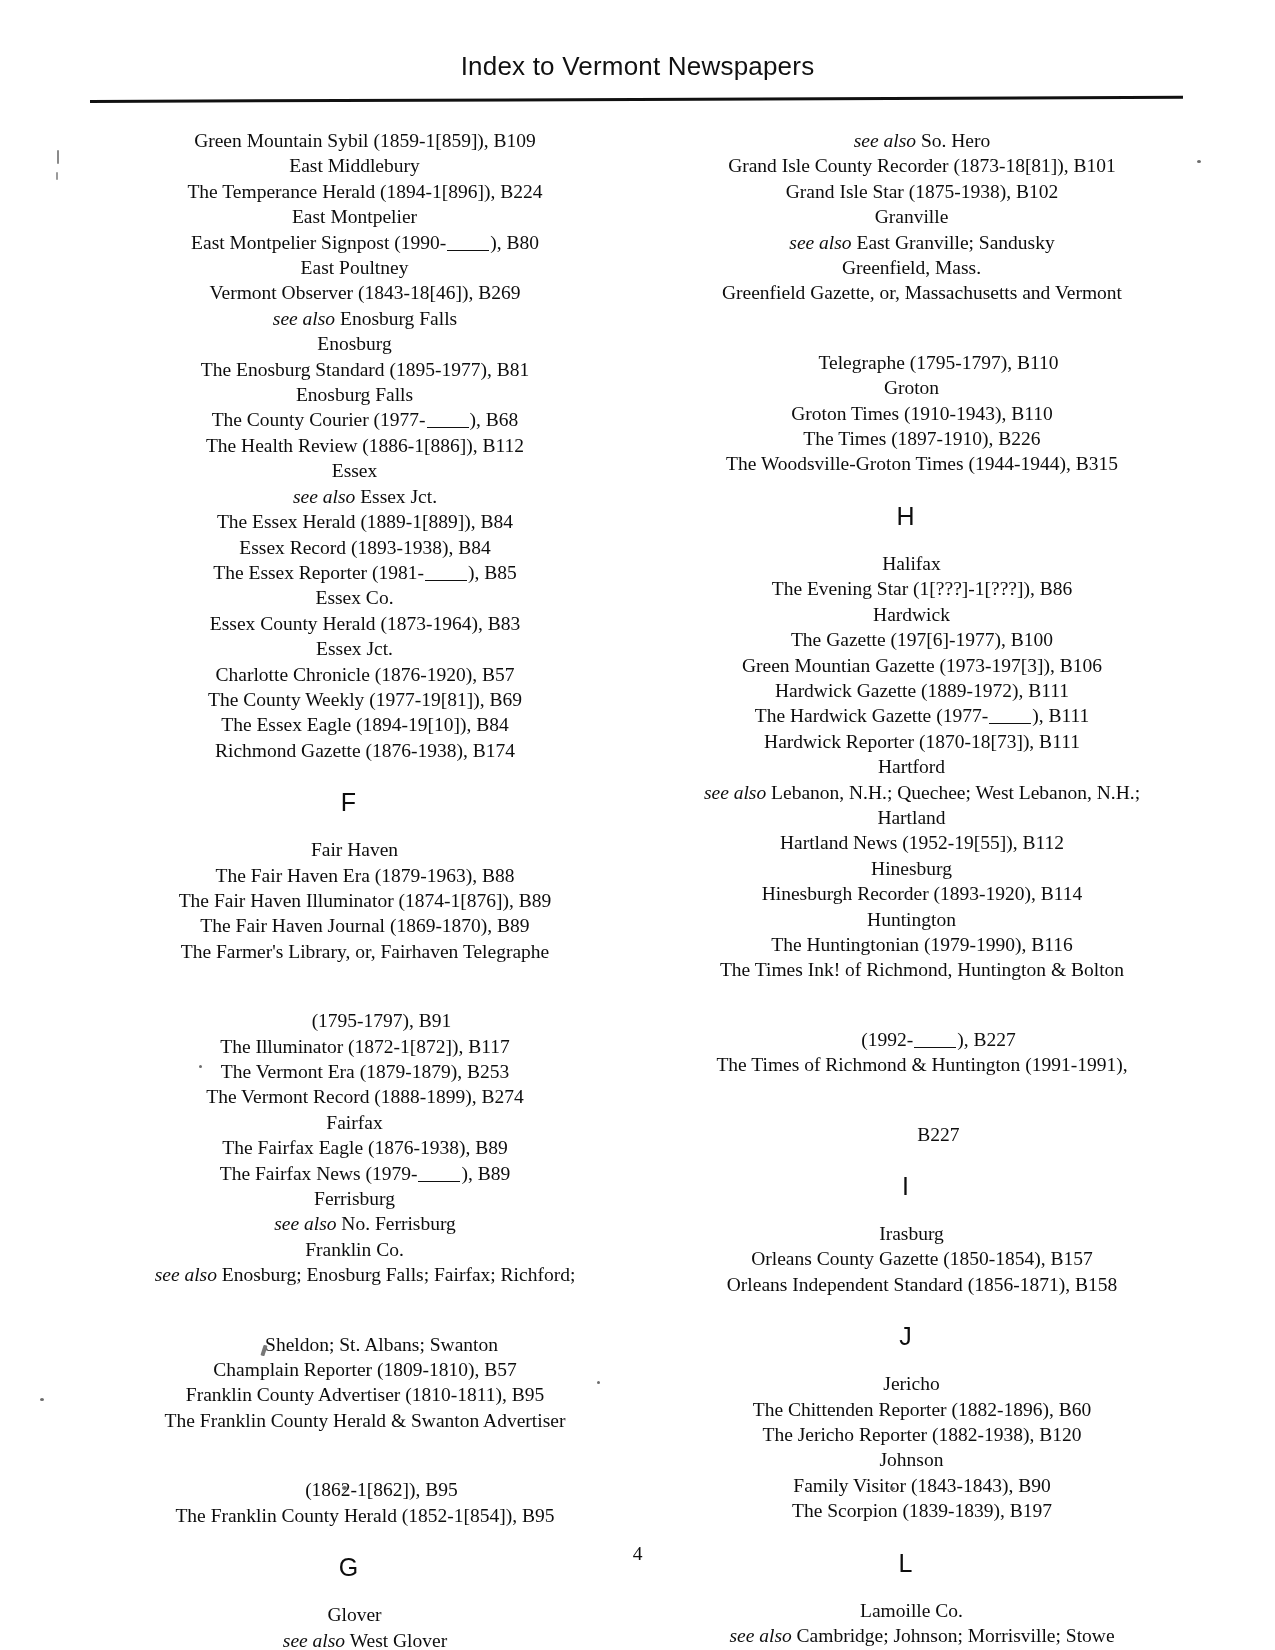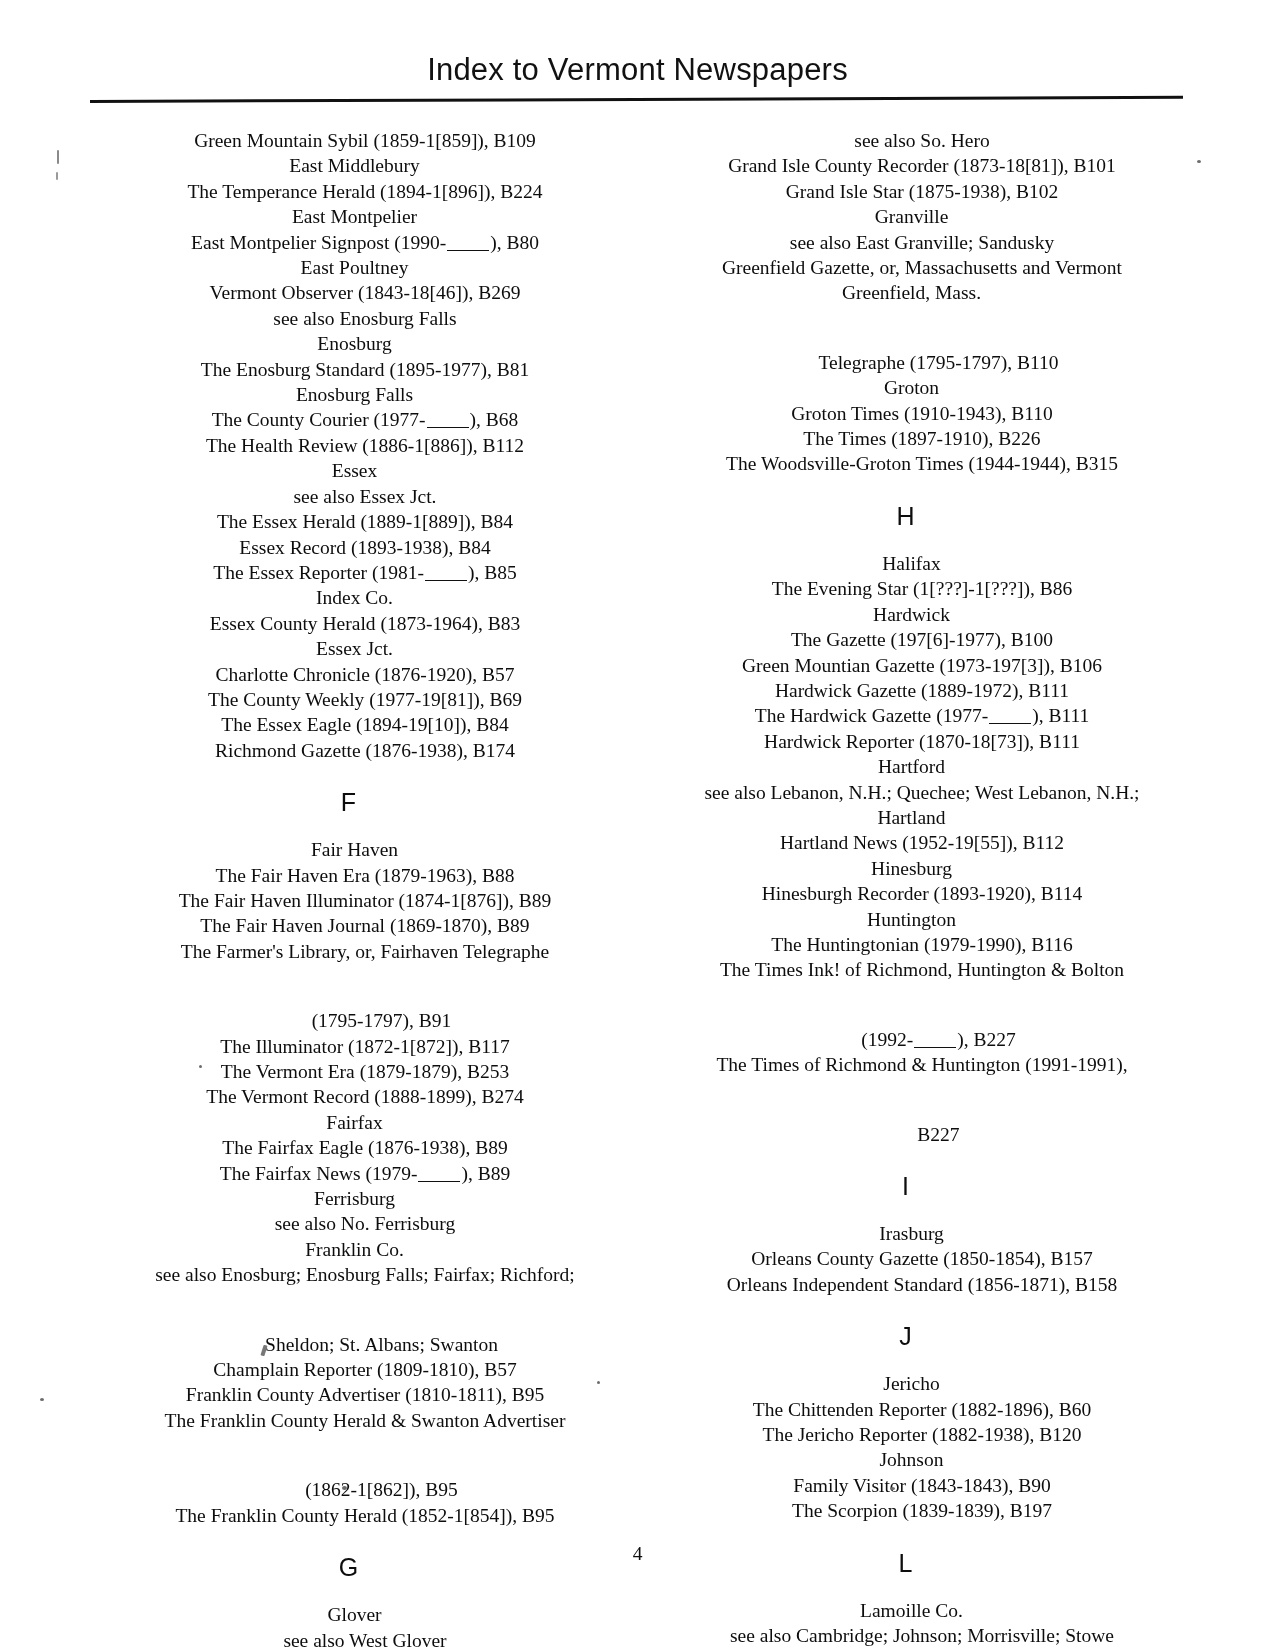--- a/index.html
+++ b/index.html
@@ -21,21 +21,21 @@
   
   .page-header {
     position: absolute;
     top: 52px;
     left: 0;
     width: 1275px;
     text-align: center;
   }
   .page-header .title {
     font-family: "Liberation Sans", "DejaVu Sans", sans-serif;
-    font-size: 31px;
+    font-size: 26px;
     font-weight: 400;
     letter-spacing: 0.2px;
     color: #111;
     display: inline-block;
     line-height: 1.15;
   }
   .header-rule {
     position: absolute;
     top: 100px;
     left: 90px;
@@ -63,21 +63,21 @@
   .col-left  { width: 505px; margin-left: 96px; }
   .col-right { width: 575px; margin-left: 17px; }
 
   .entry { white-space: pre-wrap; }
 
   
   .lvl0 { margin-left: 12px;  }    
   .lvl1 { margin-left: 33px; }    
   .lvl2 { margin-left: 66px; margin-top: 44px; }    
 
-  .see-also { }
+  .see-also { font-style: italic; }
 
   
   .letter {
     font-family: "Liberation Sans", "DejaVu Sans", sans-serif;
     font-size: 25px;
     font-weight: 400;
     line-height: 1;
     margin-top: 27px;
     margin-bottom: 22px;
   }
@@ -136,21 +136,21 @@
         <div class="entry lvl0"><span>Enosburg</span></div>
         <div class="entry lvl1"><span>The Enosburg Standard (1895-1977), B81</span></div>
         <div class="entry lvl0"><span>Enosburg Falls</span></div>
         <div class="entry lvl1"><span>The County Courier (1977-</span><span class="blank"></span><span>), B68</span></div>
         <div class="entry lvl1"><span>The Health Review (1886-1[886]), B112</span></div>
         <div class="entry lvl0"><span>Essex</span></div>
         <div class="entry lvl1"><span class="see-also">see also</span><span> Essex Jct.</span></div>
         <div class="entry lvl1"><span>The Essex Herald (1889-1[889]), B84</span></div>
         <div class="entry lvl1"><span>Essex Record (1893-1938), B84</span></div>
         <div class="entry lvl1"><span>The Essex Reporter (1981-</span><span class="blank"></span><span>), B85</span></div>
-        <div class="entry lvl0"><span>Index Co.</span></div>
+        <div class="entry lvl0"><span>Essex Co.</span></div>
         <div class="entry lvl1"><span>Essex County Herald (1873-1964), B83</span></div>
         <div class="entry lvl0"><span>Essex Jct.</span></div>
         <div class="entry lvl1"><span>Charlotte Chronicle (1876-1920), B57</span></div>
         <div class="entry lvl1"><span>The County Weekly (1977-19[81]), B69</span></div>
         <div class="entry lvl1"><span>The Essex Eagle (1894-19[10]), B84</span></div>
         <div class="entry lvl1"><span>Richmond Gazette (1876-1938), B174</span></div>
         <div class="letter">F</div>
         <div class="entry lvl0"><span>Fair Haven</span></div>
         <div class="entry lvl1"><span>The Fair Haven Era (1879-1963), B88</span></div>
         <div class="entry lvl1"><span>The Fair Haven Illuminator (1874-1[876]), B89</span></div>
@@ -177,22 +177,22 @@
         <div class="entry lvl0"><span>Glover</span></div>
         <div class="entry lvl1"><span class="see-also">see also</span><span> West Glover</span></div>
         <div class="entry lvl0"><span>Grand Isle Co.</span></div>
       </div>
     <div class="col col-right" id="col-right">
         <div class="entry lvl1"><span class="see-also">see also</span><span> So. Hero</span></div>
         <div class="entry lvl1"><span>Grand Isle County Recorder (1873-18[81]), B101</span></div>
         <div class="entry lvl1"><span>Grand Isle Star (1875-1938), B102</span></div>
         <div class="entry lvl0"><span>Granville</span></div>
         <div class="entry lvl1"><span class="see-also">see also</span><span> East Granville; Sandusky</span></div>
+        <div class="entry lvl0"><span>Greenfield, Mass.</span></div>
         <div class="entry lvl1"><span>Greenfield Gazette, or, Massachusetts and Vermont</span></div>
-        <div class="entry lvl0"><span>Greenfield, Mass.</span></div>
         <div class="entry lvl2"><span>Telegraphe (1795-1797), B110</span></div>
         <div class="entry lvl0"><span>Groton</span></div>
         <div class="entry lvl1"><span>Groton Times (1910-1943), B110</span></div>
         <div class="entry lvl1"><span>The Times (1897-1910), B226</span></div>
         <div class="entry lvl1"><span>The Woodsville-Groton Times (1944-1944), B315</span></div>
         <div class="letter">H</div>
         <div class="entry lvl0"><span>Halifax</span></div>
         <div class="entry lvl1"><span>The Evening Star (1[???]-1[???]), B86</span></div>
         <div class="entry lvl0"><span>Hardwick</span></div>
         <div class="entry lvl1"><span>The Gazette (197[6]-1977), B100</span></div>

